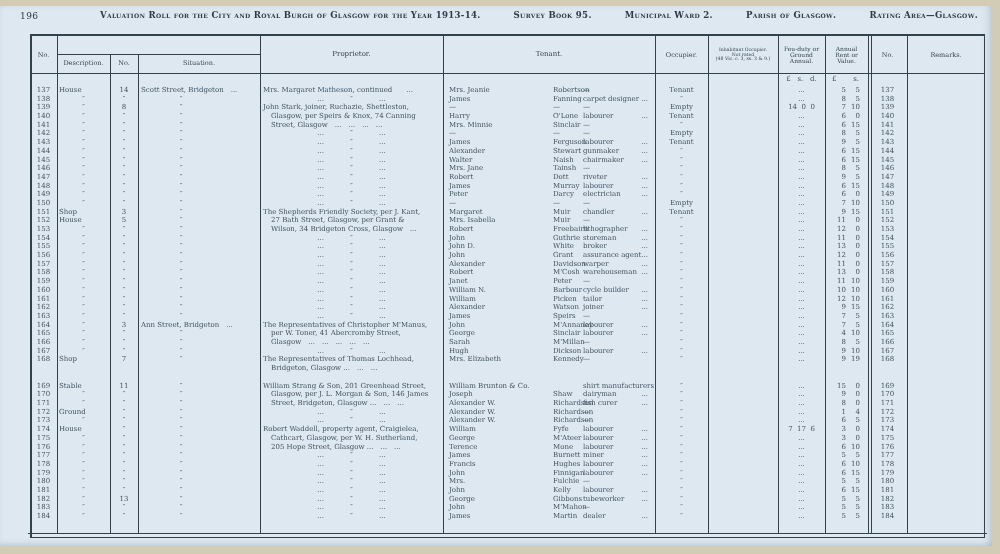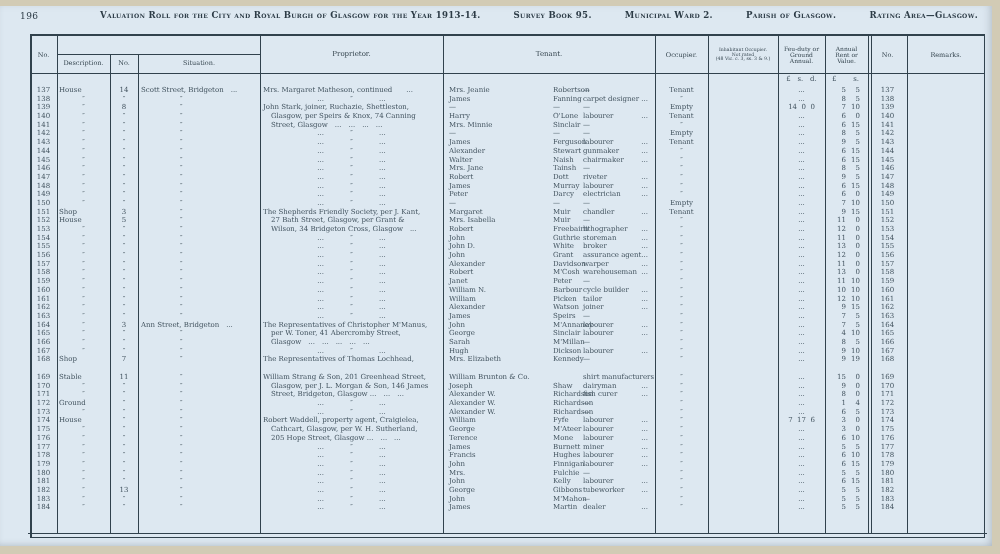--- a/index.html
+++ b/index.html
@@ -771,20 +771,39 @@
         <div class="cocc dit">″</div>
         <div class="cinh"></div>
         <div class="cfeu">...</div>
         <div class="crent">
           <div class="rl">9</div>
           <div class="rs">19</div>
         </div>
         <div class="cn2">168</div>
         <div class="crem"></div>
       </div>
+      <div class="trow">
+        <div class="cn"></div>
+        <div class="cd"></div>
+        <div class="csn"></div>
+        <div class="csit"></div>
+        <div class="cp p1">Bridgeton, Glasgow ... ... ...</div>
+        <div class="ct1"></div>
+        <div class="ct2"></div>
+        <div class="ct3"></div>
+        <div class="cocc"></div>
+        <div class="cinh"></div>
+        <div class="cfeu"></div>
+        <div class="crent">
+          <div class="rl"></div>
+          <div class="rs"></div>
+        </div>
+        <div class="cn2"></div>
+        <div class="crem"></div>
+      </div>
       <div class="gap-row"></div>
       <div class="trow">
         <div class="cn">169</div>
         <div class="cd">Stable</div>
         <div class="csn">11</div>
         <div class="csit dit">″</div>
         <div class="cp p0">William Strang &amp; Son, 201 Greenhead Street,</div>
         <div class="ct1">William Brunton &amp; Co.</div>
         <div class="ct2"></div>
         <div class="ct3">

